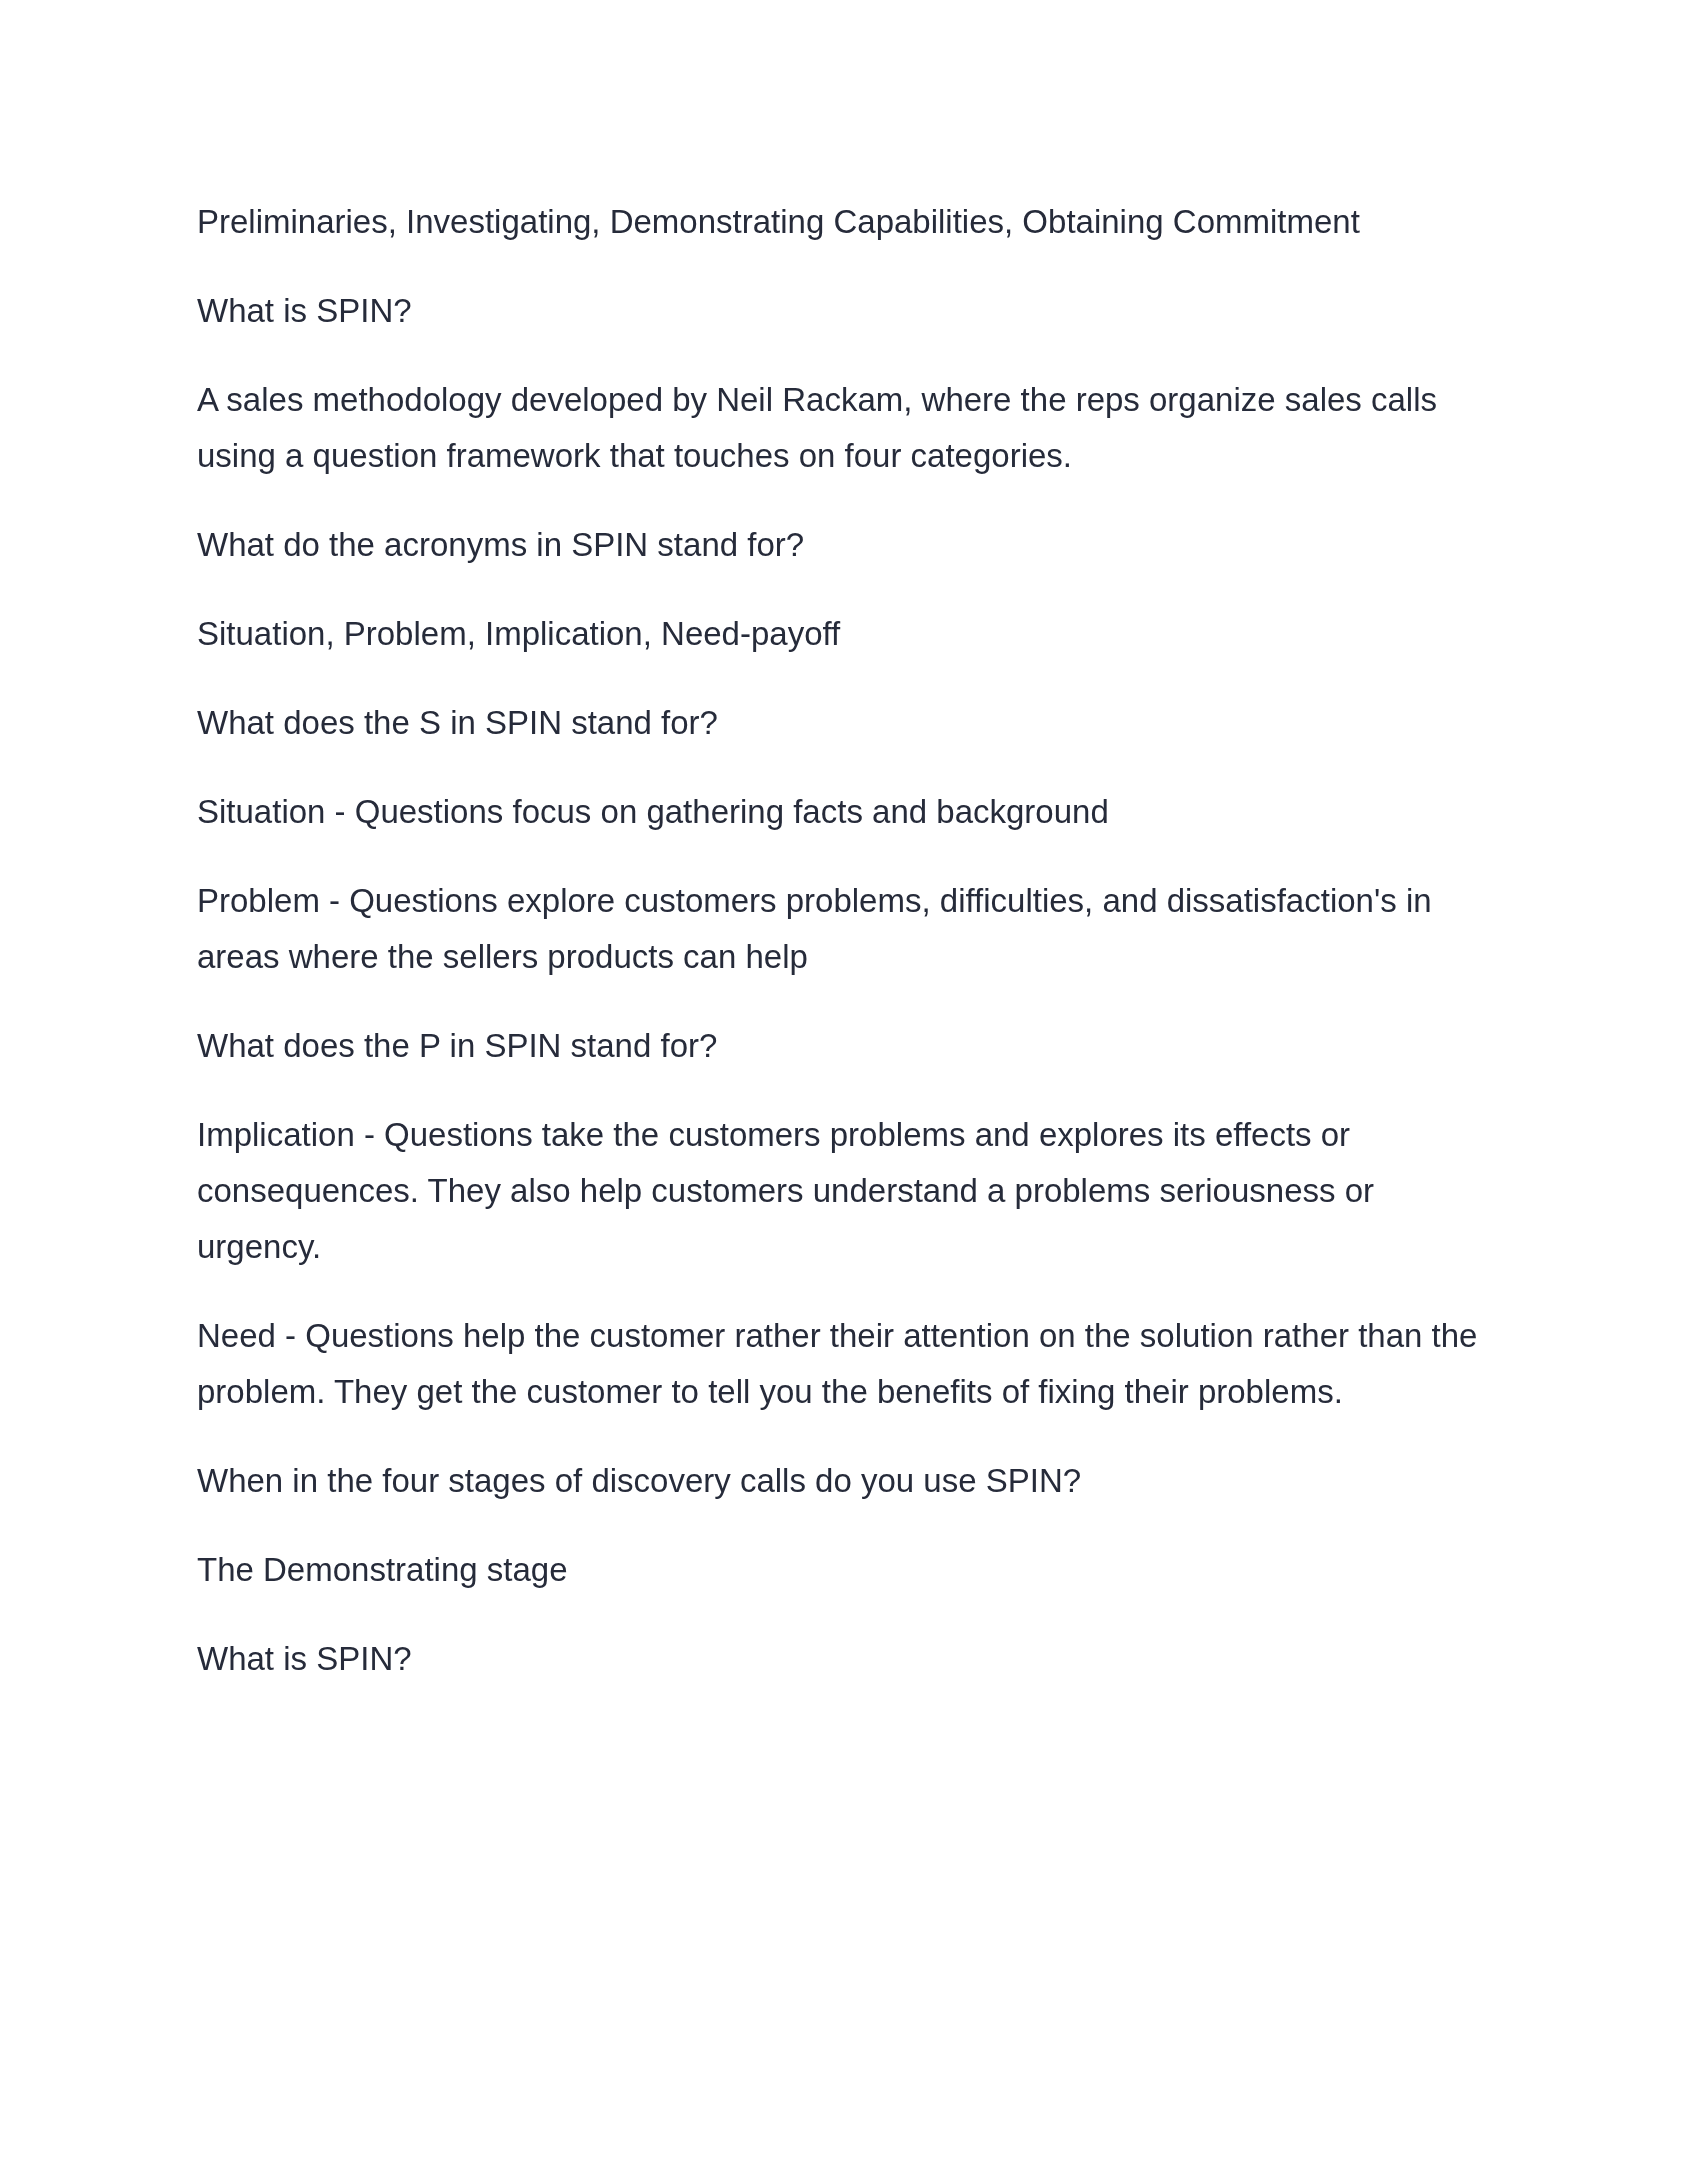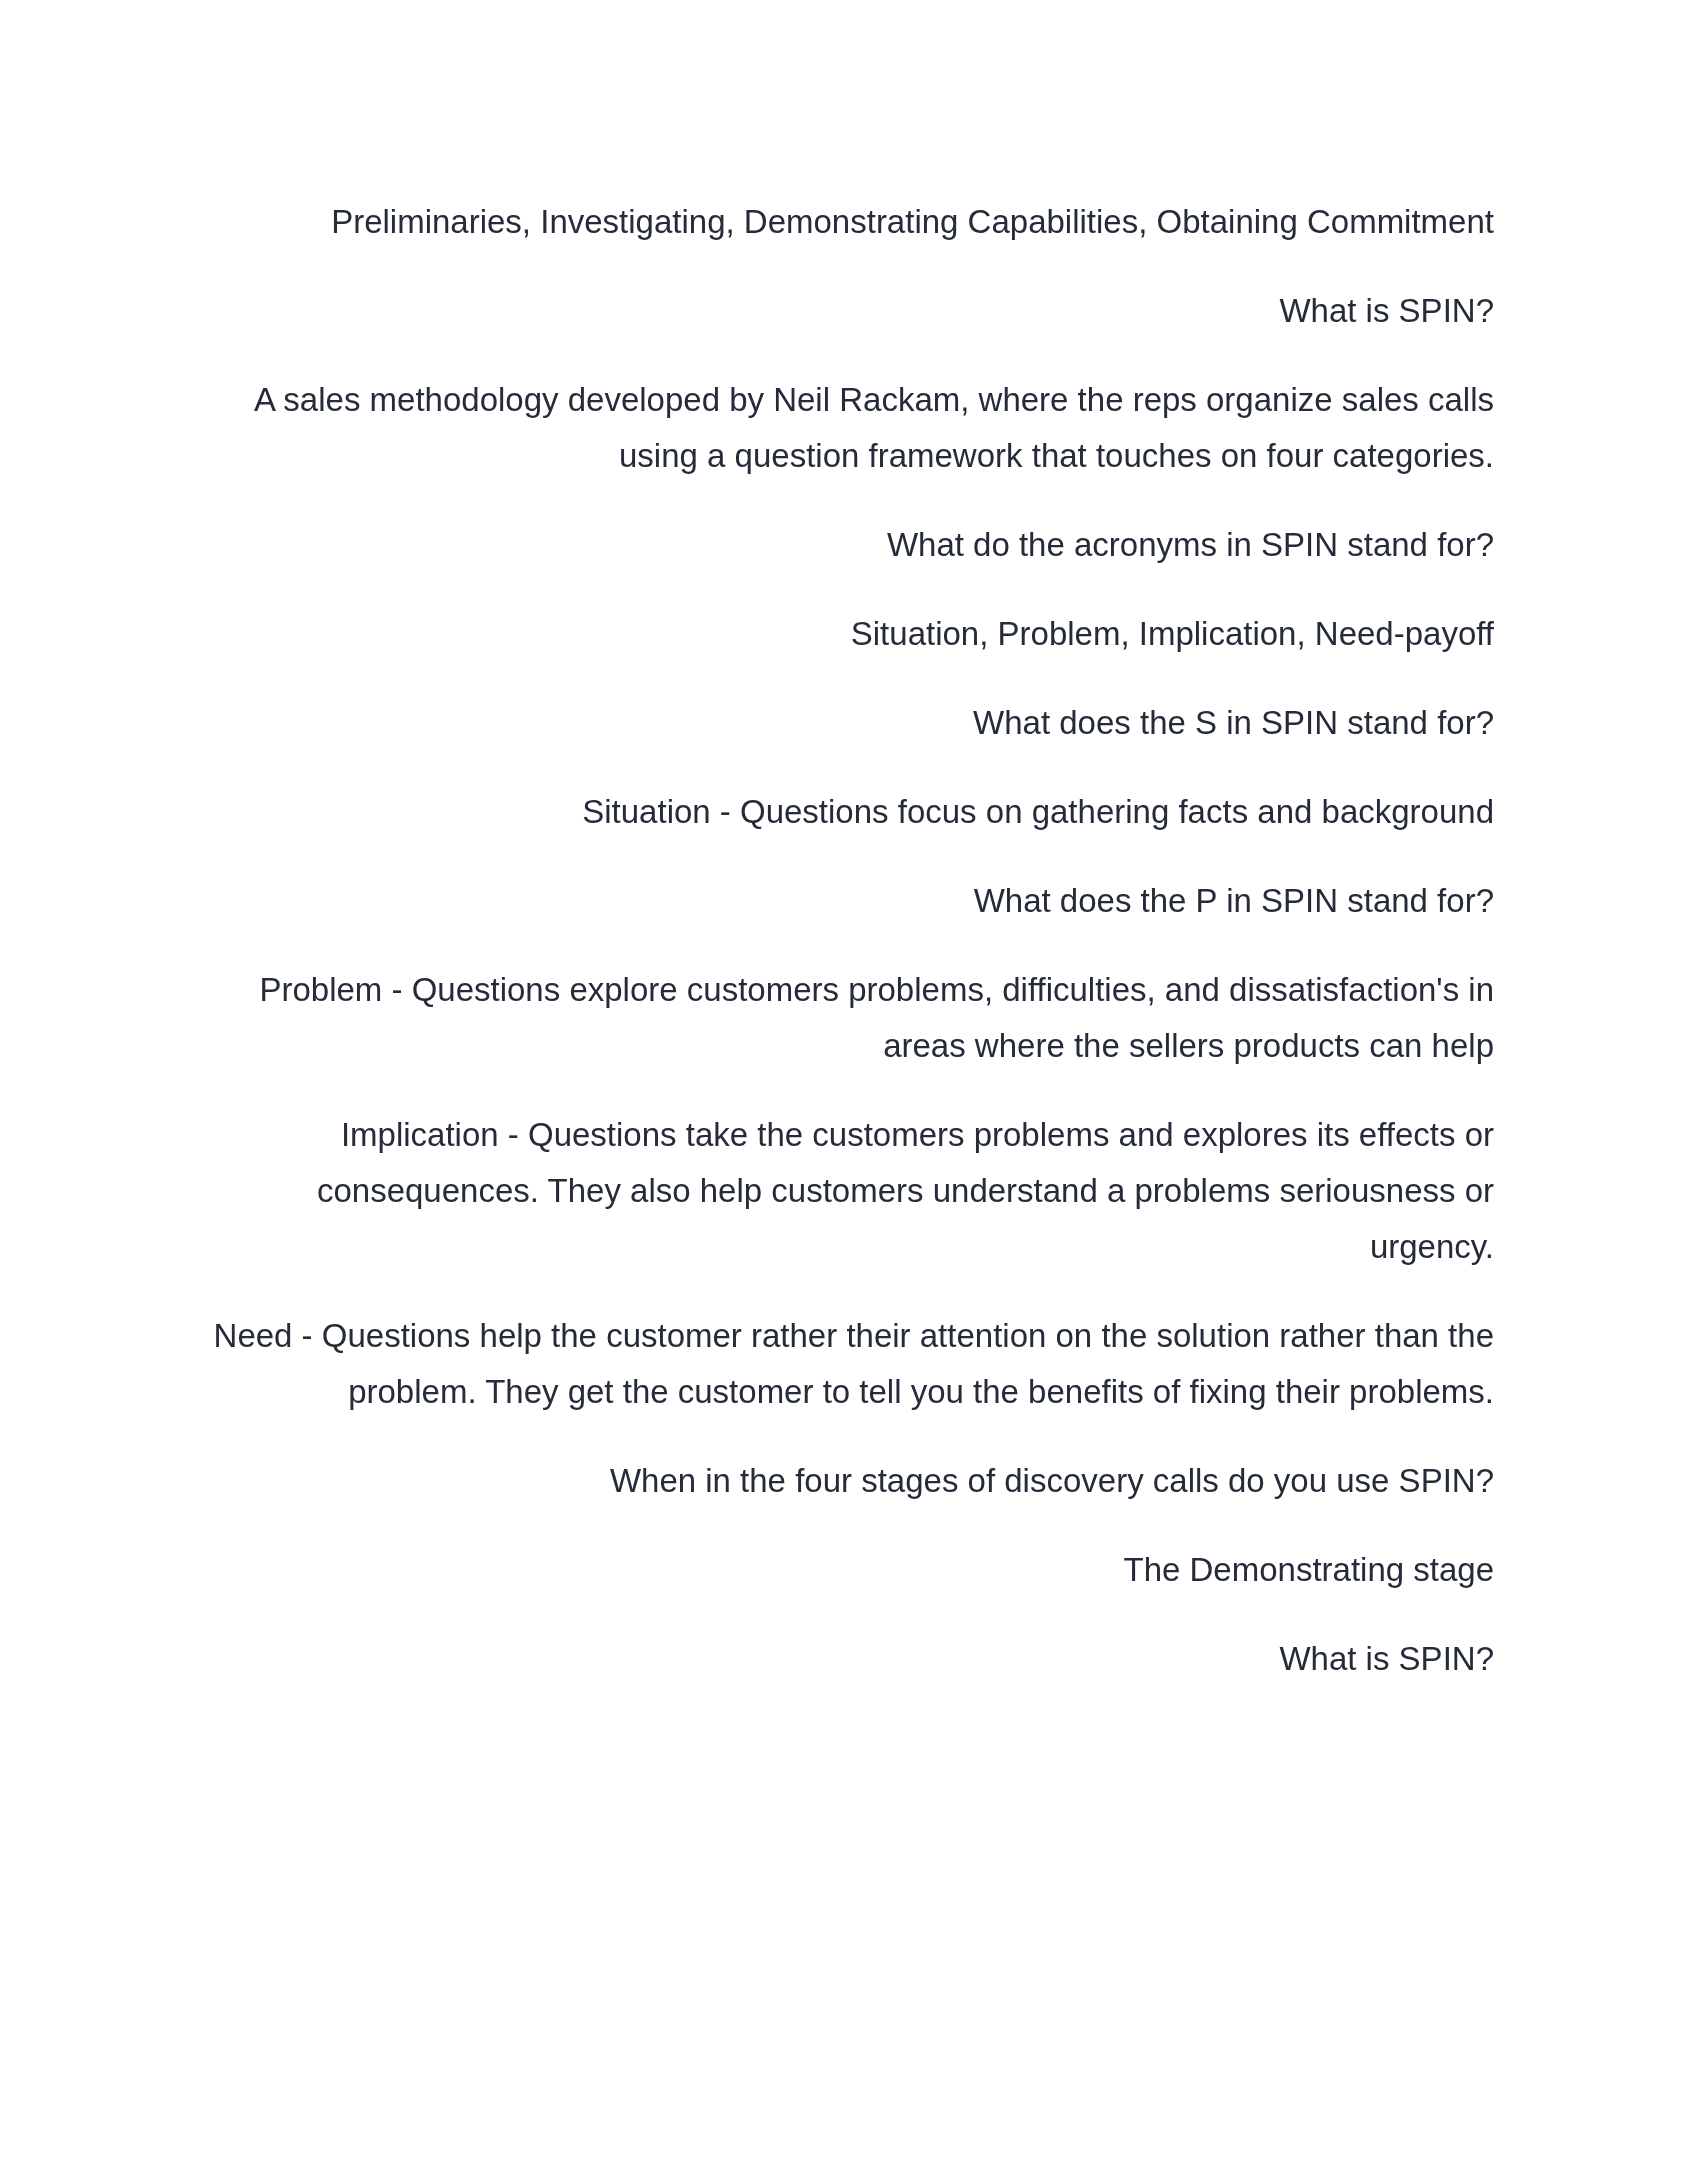--- a/index.html
+++ b/index.html
@@ -15,21 +15,20 @@
     }
     .page {
       position: absolute;
       left: 197px;
       top: 194px;
       width: 1297px;
       font-family: "Liberation Sans", sans-serif;
       font-size: 33px;
       line-height: 56px;
       color: #262b3a;
-      text-align: right;
     }
     .block {
       margin: 0 0 33px 0;
       padding: 0;
     }
     .q {
       font-weight: normal;
     }
     .a {
       font-weight: normal;
@@ -39,21 +38,21 @@
 <body>
 
 <div class="page">
   <p class="block a">Preliminaries, Investigating, Demonstrating Capabilities, Obtaining Commitment</p>
   <p class="block q">What is SPIN?</p>
   <p class="block a">A sales methodology developed by Neil Rackam, where the reps organize sales calls using a question framework that touches on four categories.</p>
   <p class="block q">What do the acronyms in SPIN stand for?</p>
   <p class="block a">Situation, Problem, Implication, Need-payoff</p>
   <p class="block q">What does the S in SPIN stand for?</p>
   <p class="block a">Situation - Questions focus on gathering facts and background</p>
+  <p class="block a">Problem - Questions explore customers problems, difficulties, and dissatisfaction's in areas where the sellers products can help</p>
   <p class="block q">What does the P in SPIN stand for?</p>
-  <p class="block a">Problem - Questions explore customers problems, difficulties, and dissatisfaction's in areas where the sellers products can help</p>
   <p class="block a">Implication - Questions take the customers problems and explores its effects or consequences. They also help customers understand a problems seriousness or urgency.</p>
   <p class="block a">Need - Questions help the customer rather their attention on the solution rather than the problem. They get the customer to tell you the benefits of fixing their problems.</p>
   <p class="block q">When in the four stages of discovery calls do you use SPIN?</p>
   <p class="block a">The Demonstrating stage</p>
   <p class="block q">What is SPIN?</p>
 </div>
 
 
 </body></html>

